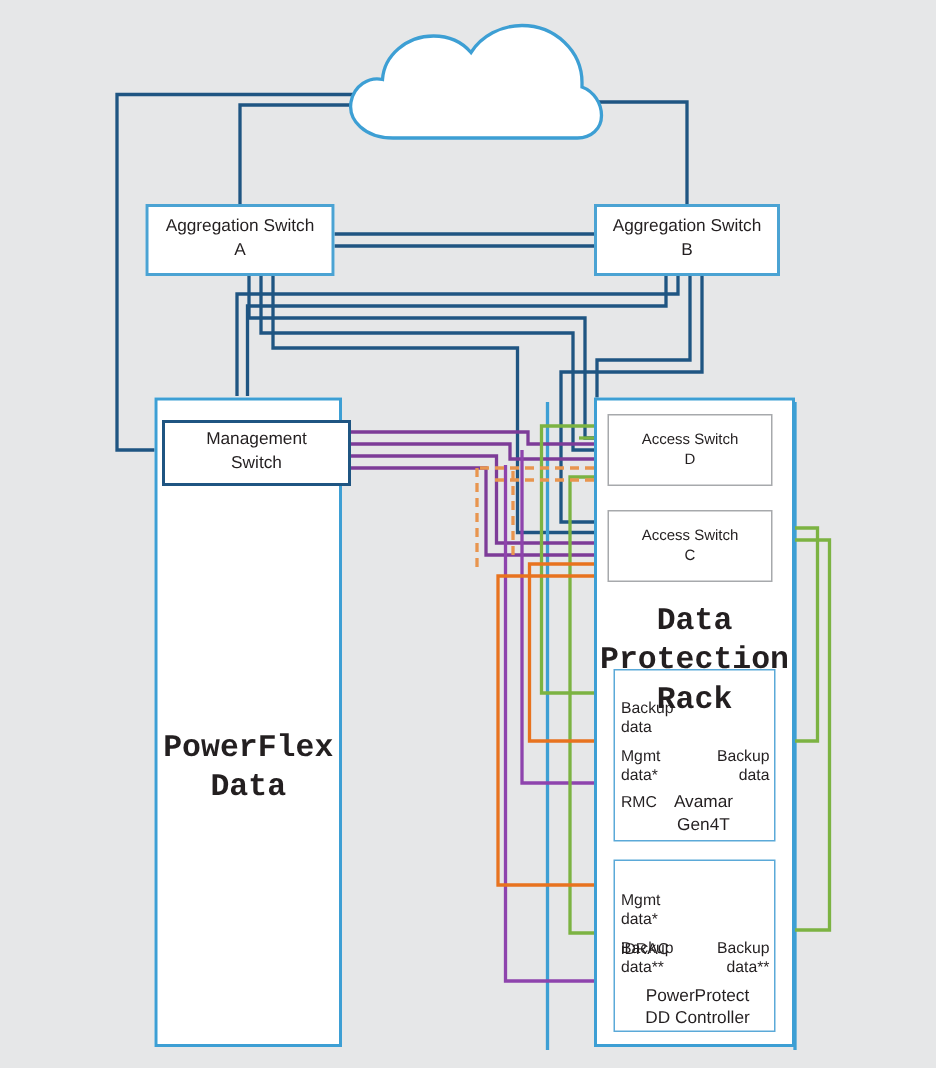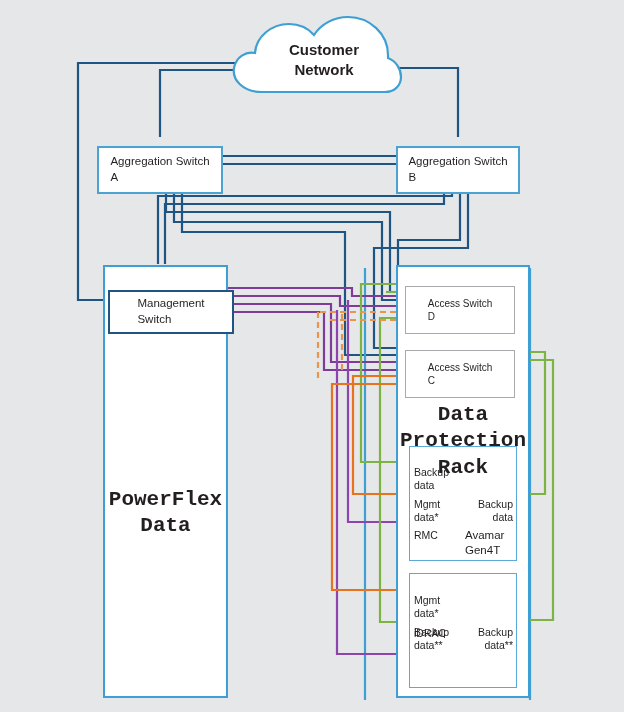--- a/index.html
+++ b/index.html
@@ -23,23 +23,23 @@
     width: 624px;
     height: 712px;
   }
   .node {
     position: absolute;
     box-sizing: border-box;
     background: #ffffff;
     display: flex;
     align-items: center;
     justify-content: center;
+    text-align: center;
     color: #231f20;
     z-index: 5;
-    margin-top: 10px;
   }
   .rack {
     position: absolute;
     box-sizing: border-box;
     background: #ffffff;
     border: 2px solid #3d9fd4;
     z-index: 2;
   }
   .switch-box {
     border: 2px solid #4ba3d3;
@@ -72,24 +72,23 @@
     text-align: center;
     line-height: 1.25;
     pointer-events: none;
     font-family: Liberation Mono, monospace;
   }
   .device-title {
     position: absolute;
     z-index: 8;
     font-size: 11.5px;
     color: #231f20;
-    text-align: left;
+    text-align: center;
     line-height: 1.3;
     pointer-events: none;
-    margin-left: 40px;
   }
   .port-label {
     position: absolute;
     z-index: 8;
     font-size: 10.5px;
     color: #231f20;
     line-height: 1.25;
     pointer-events: none;
     white-space: pre-line;
   }
@@ -198,24 +197,20 @@
                C 299 24 308 28 314 35
                C 321 24 334 17 348 17
                C 370 17 388 34 388 55
                C 388 56 388 57 388 58
                C 396 61 401 69 401 77
                C 401 86 394 92 385 92
                Z" fill="#ffffff" stroke="#3d9fd4" stroke-width="2.2"></path>
     </g>
   </svg>
 
-  <div class="cloud-label" style="left:244px; top:40px; width:160px;">
-    <span class="lbl">Customer
-Network</span>
-  </div>
 
   <div class="node switch-box" style="left:97px; top:136px; width:126px; height:48px;">
     <span class="lbl">Aggregation Switch
 A</span>
   </div>
 
   <div class="node switch-box" style="left:396px; top:136px; width:124px; height:48px;">
     <span class="lbl">Aggregation Switch
 B</span>
   </div>
@@ -277,14 +272,18 @@
     <span class="lbl">Backup
 data**</span>
   </div>
   <div class="port-label" style="left:414px; top:614px; width:48px;">
     <span class="lbl">iDRAC</span>
   </div>
   <div class="port-label right" style="left:463px; top:613px; width:50px;">
     <span class="lbl">Backup
 data**</span>
   </div>
+  <div class="device-title" style="left:417px; top:657px; width:96px;">
+    <span class="lbl">PowerProtect
+DD Controller</span>
+  </div>
 
 </div>
 
 </body></html>

